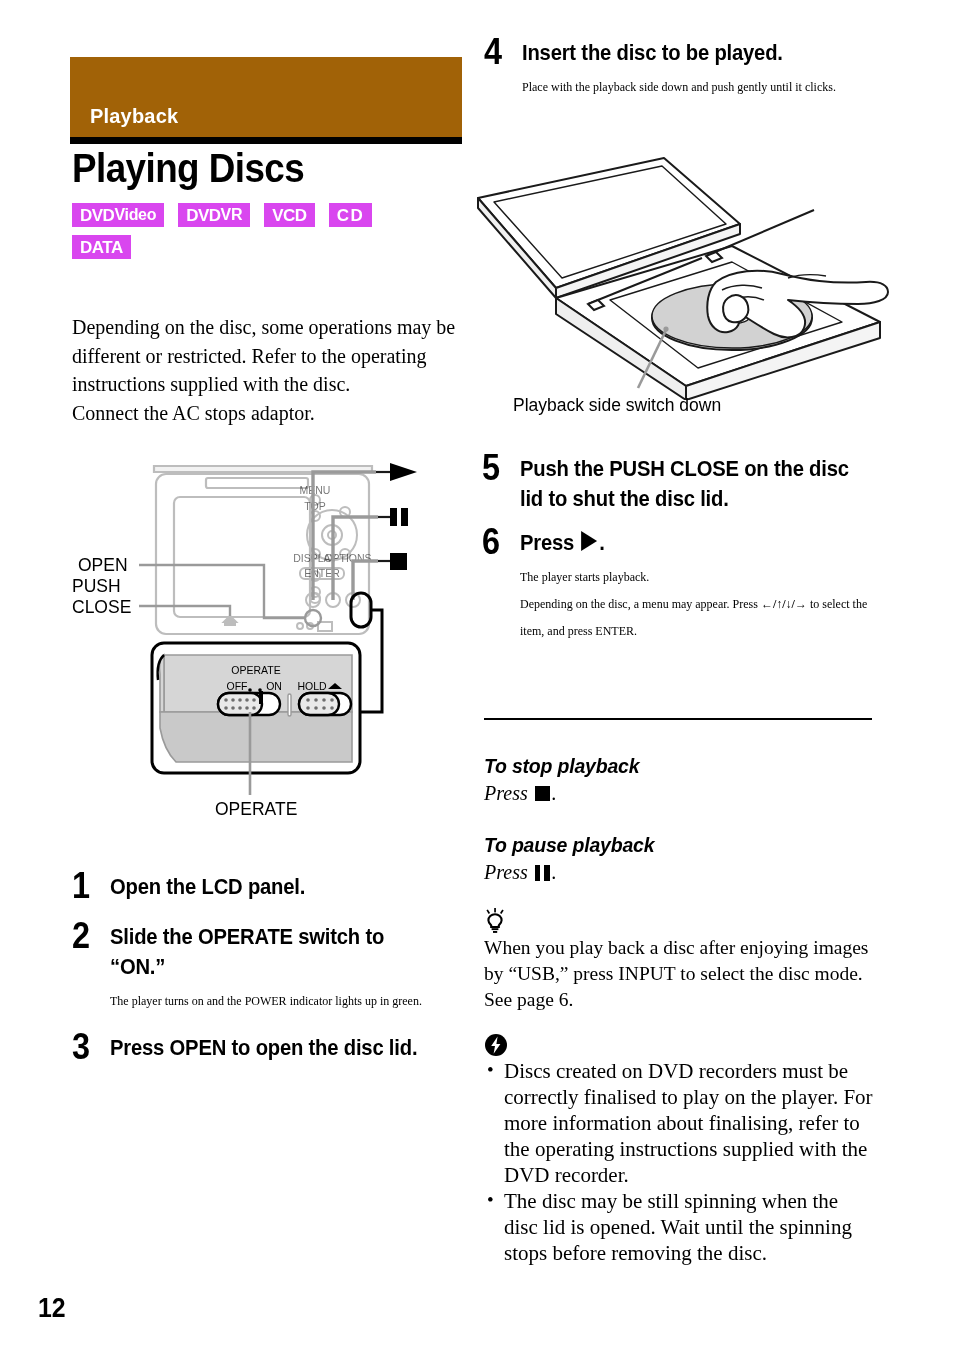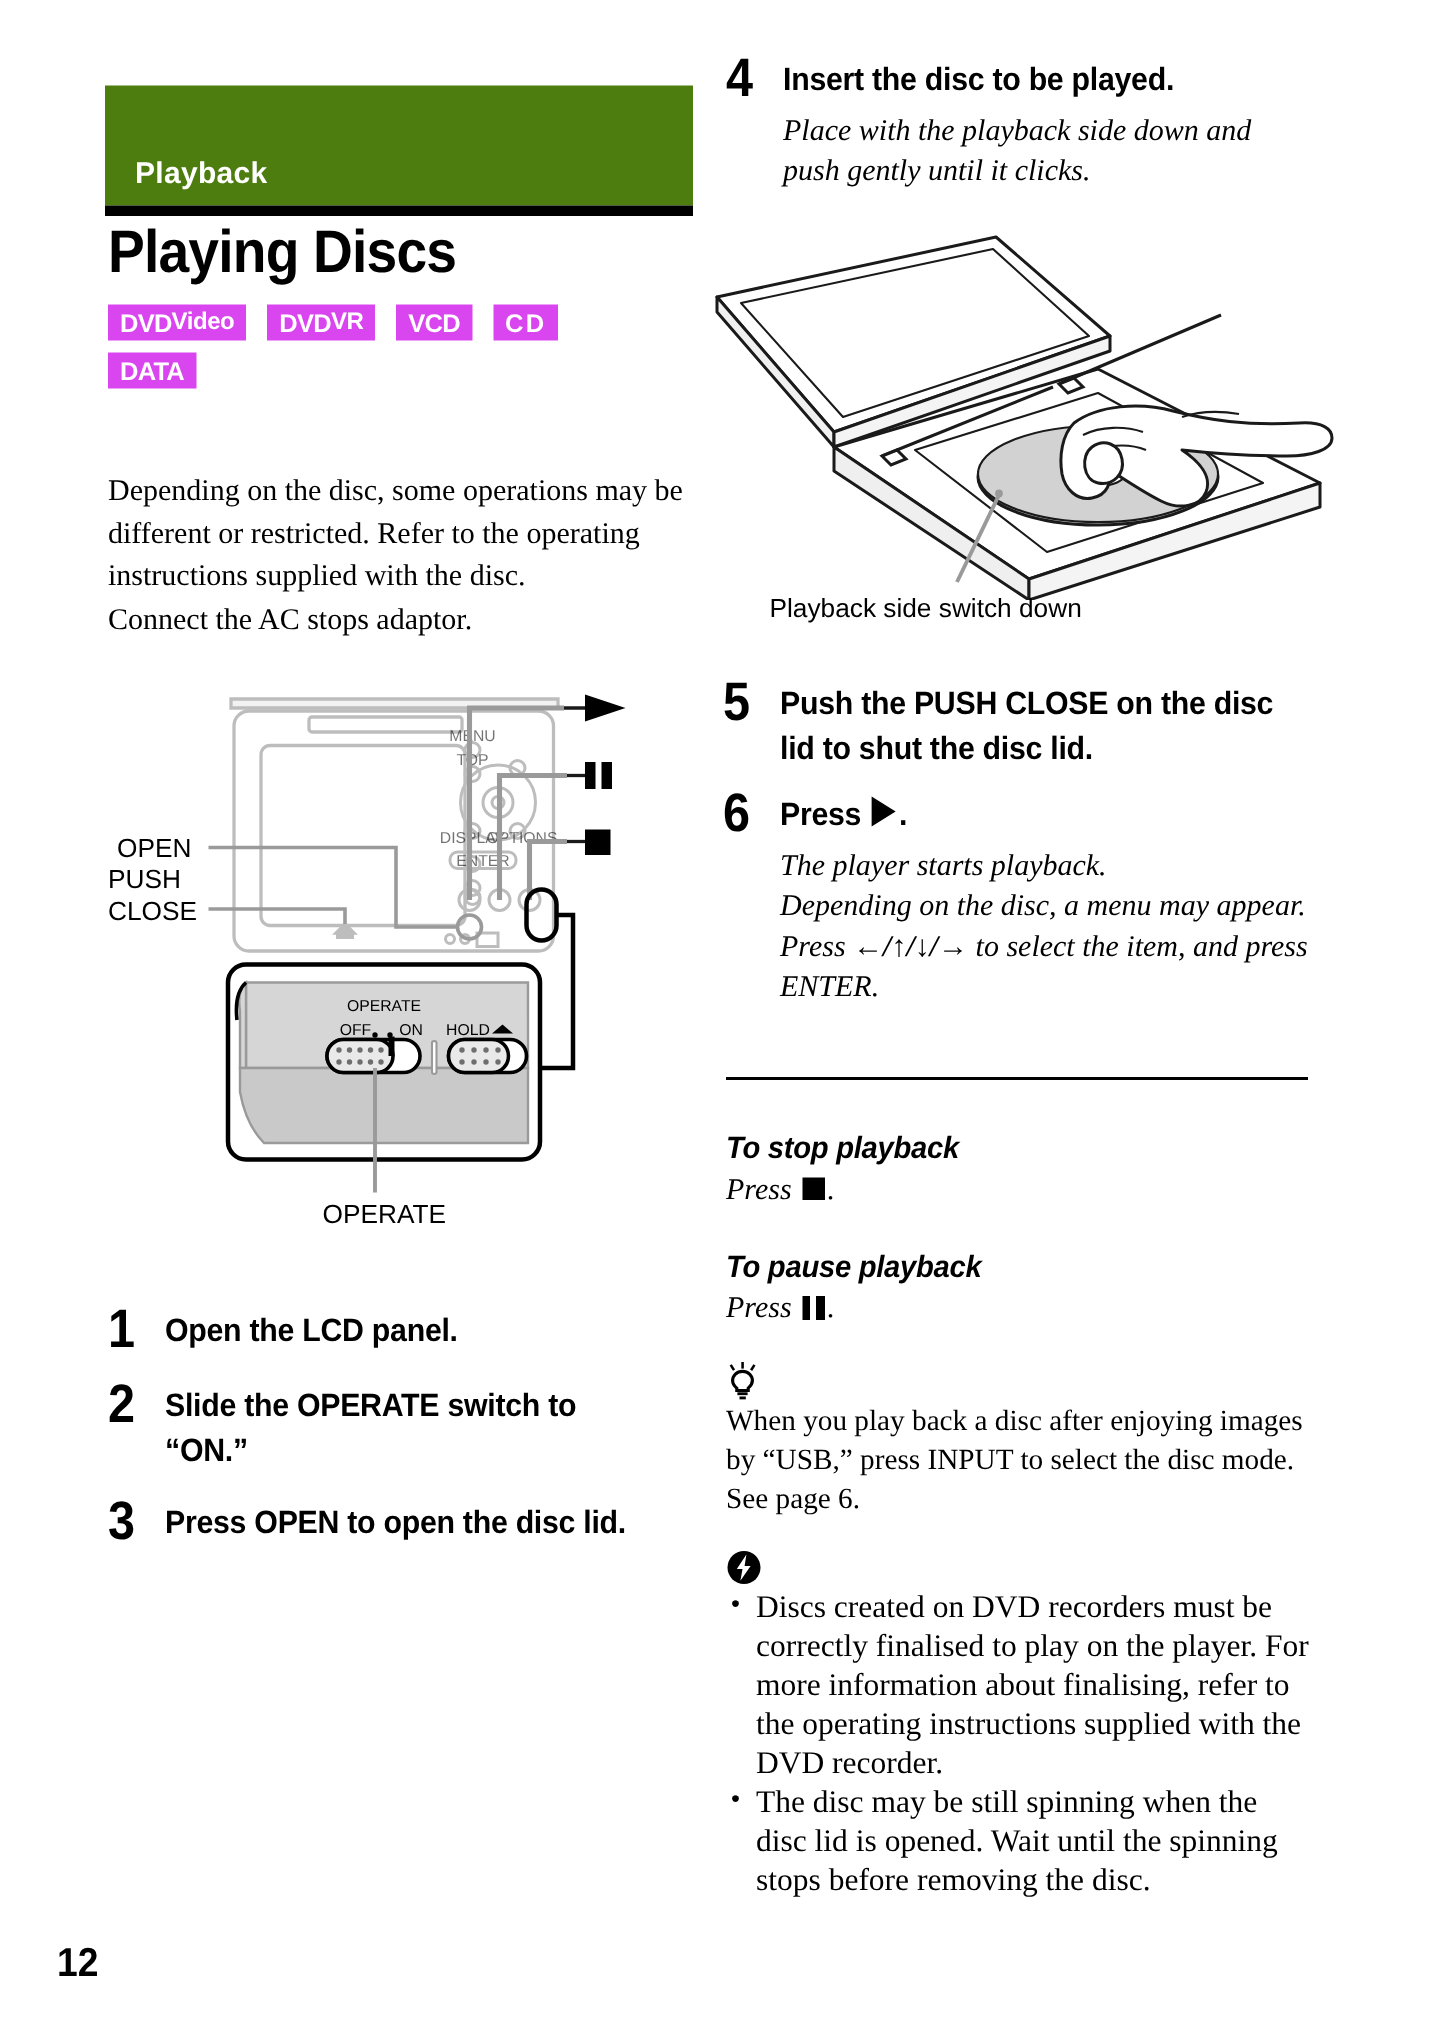--- a/index.html
+++ b/index.html
@@ -14,21 +14,21 @@
     overflow: hidden;
   }
 
   .page { position: relative; width: 954px; height: 1357px; }
   .col-right { position: absolute; left: 482px; top: 0;  width: 392px; }
 
   
   .chapter-bar {
     position: absolute; left: 70px; top: 57px;
     width: 392px; height: 80px;
-    background: #4d7c0f;
+    background: #a16207;
   }
   .chapter-bar-label {
     position: absolute; left: 20px; bottom: 9px;
     color: #ffffff;
     font-family: "Liberation Sans", sans-serif;
     font-weight: bold;
     font-size: 20px;
     letter-spacing: .2px;
   }
   .chapter-rule {
@@ -91,24 +91,23 @@
     font-family: "Liberation Sans", sans-serif;
     font-weight: bold;
     font-size: 21.5px;
     line-height: 30px;
     letter-spacing: -0.2px;
     transform: scaleX(0.94);
     transform-origin: left top;
     padding-top: 4px;
   }
   .step-desc {
-    font-size: 20px;
+    font-size: 12px;
     line-height: 27px;
     margin-top: 6px;
-    font-style: italic;
   }
   .steps-left { position: absolute; left: 72px; top: 868px; width: 388px; }
   .steps-left .step { margin-bottom: 14px; }
 
   .steps-right { position: absolute; left: 484px; top: 34px; width: 390px; }
 
   
   .gl-play {
     display: inline-block;
     width: 0; height: 0;
@@ -385,20 +384,21 @@
       <div class="step-num">1</div>
       <div class="step-body">
         <div class="step-head">Open the LCD panel.</div>
       </div>
     </div>
 
     <div class="step">
       <div class="step-num">2</div>
       <div class="step-body">
         <div class="step-head">Slide the OPERATE switch to “ON.”</div>
+        <div class="step-desc">The player turns on and the POWER indicator lights up in green.</div>
       </div>
     </div>
 
     <div class="step">
       <div class="step-num">3</div>
       <div class="step-body">
         <div class="step-head">Press OPEN to open the disc lid.</div>
       </div>
     </div>
 

